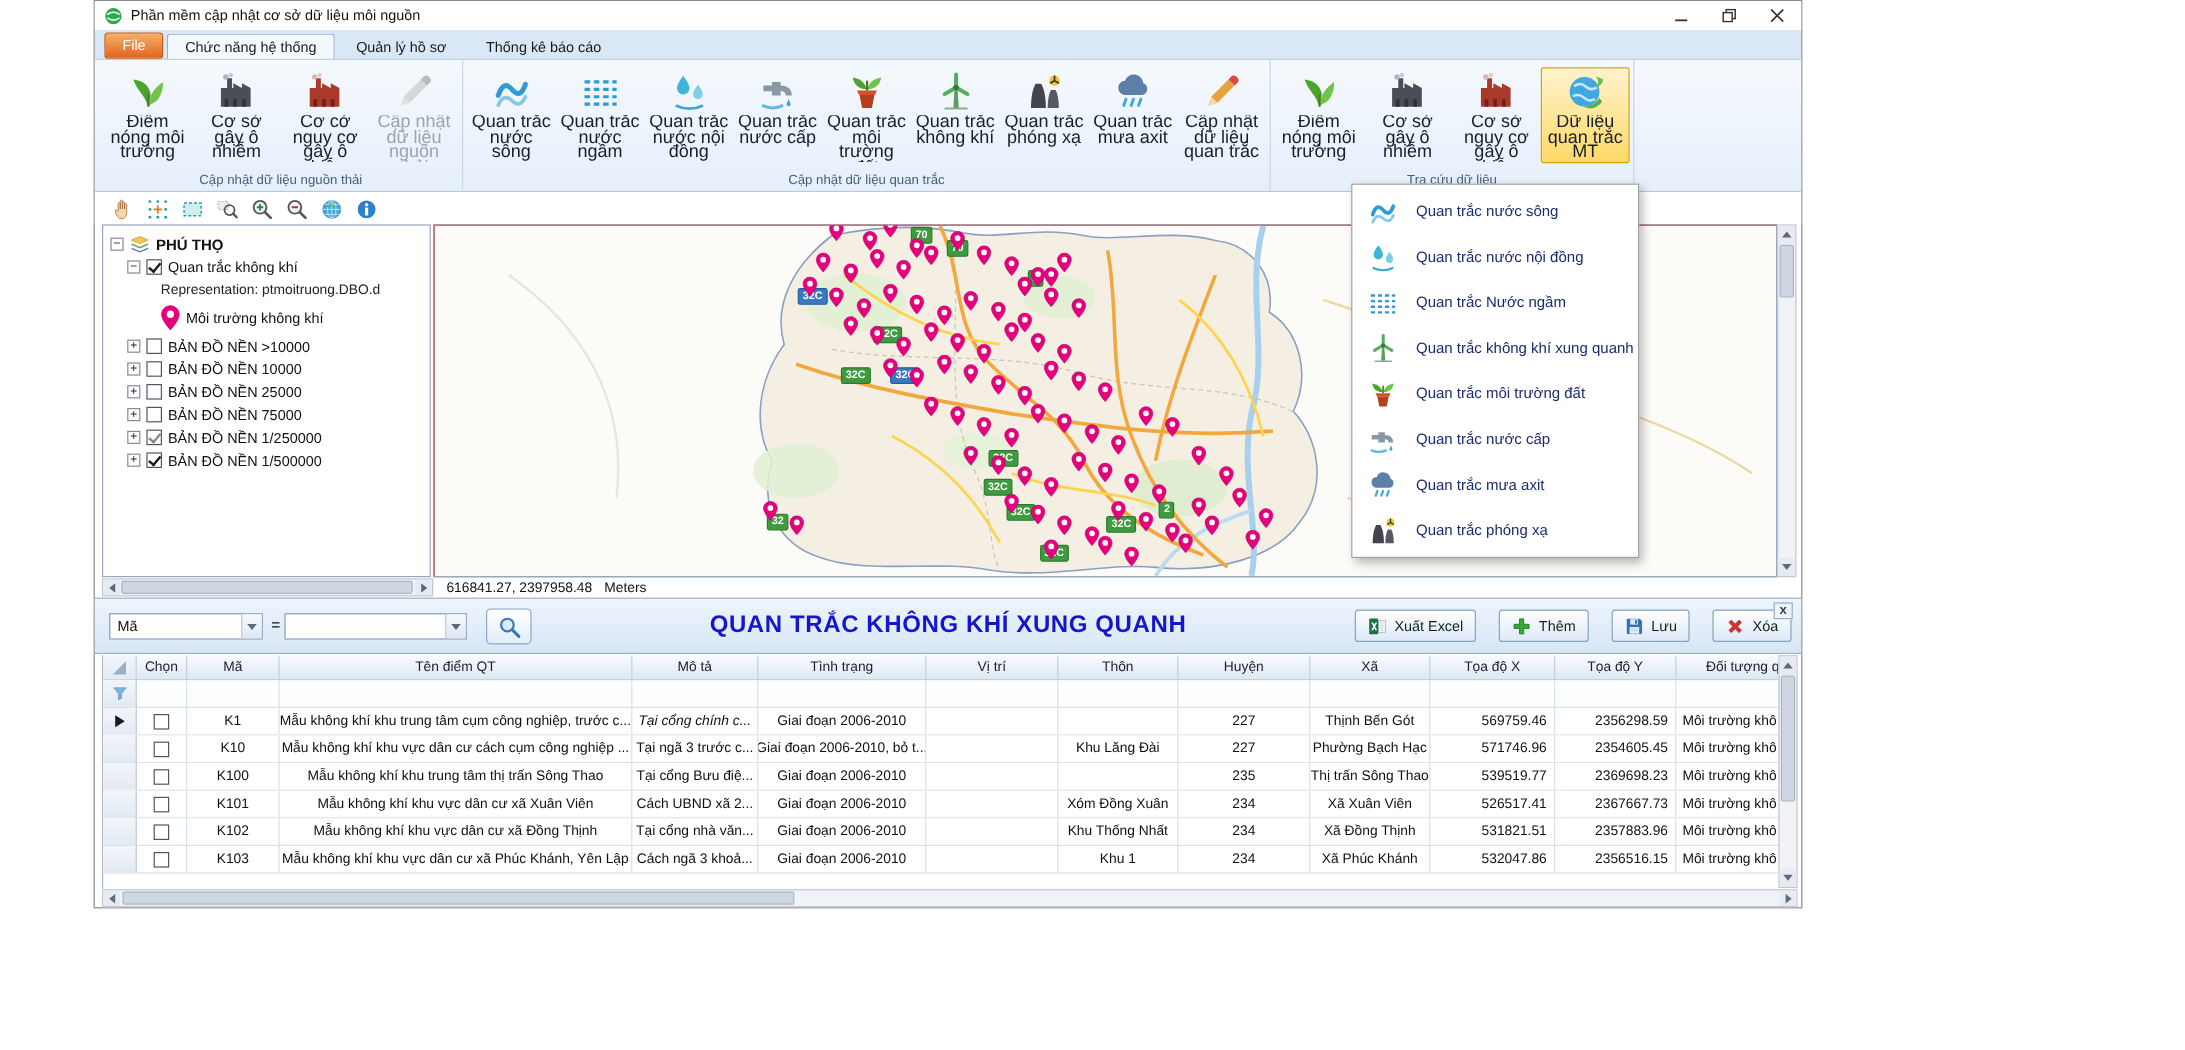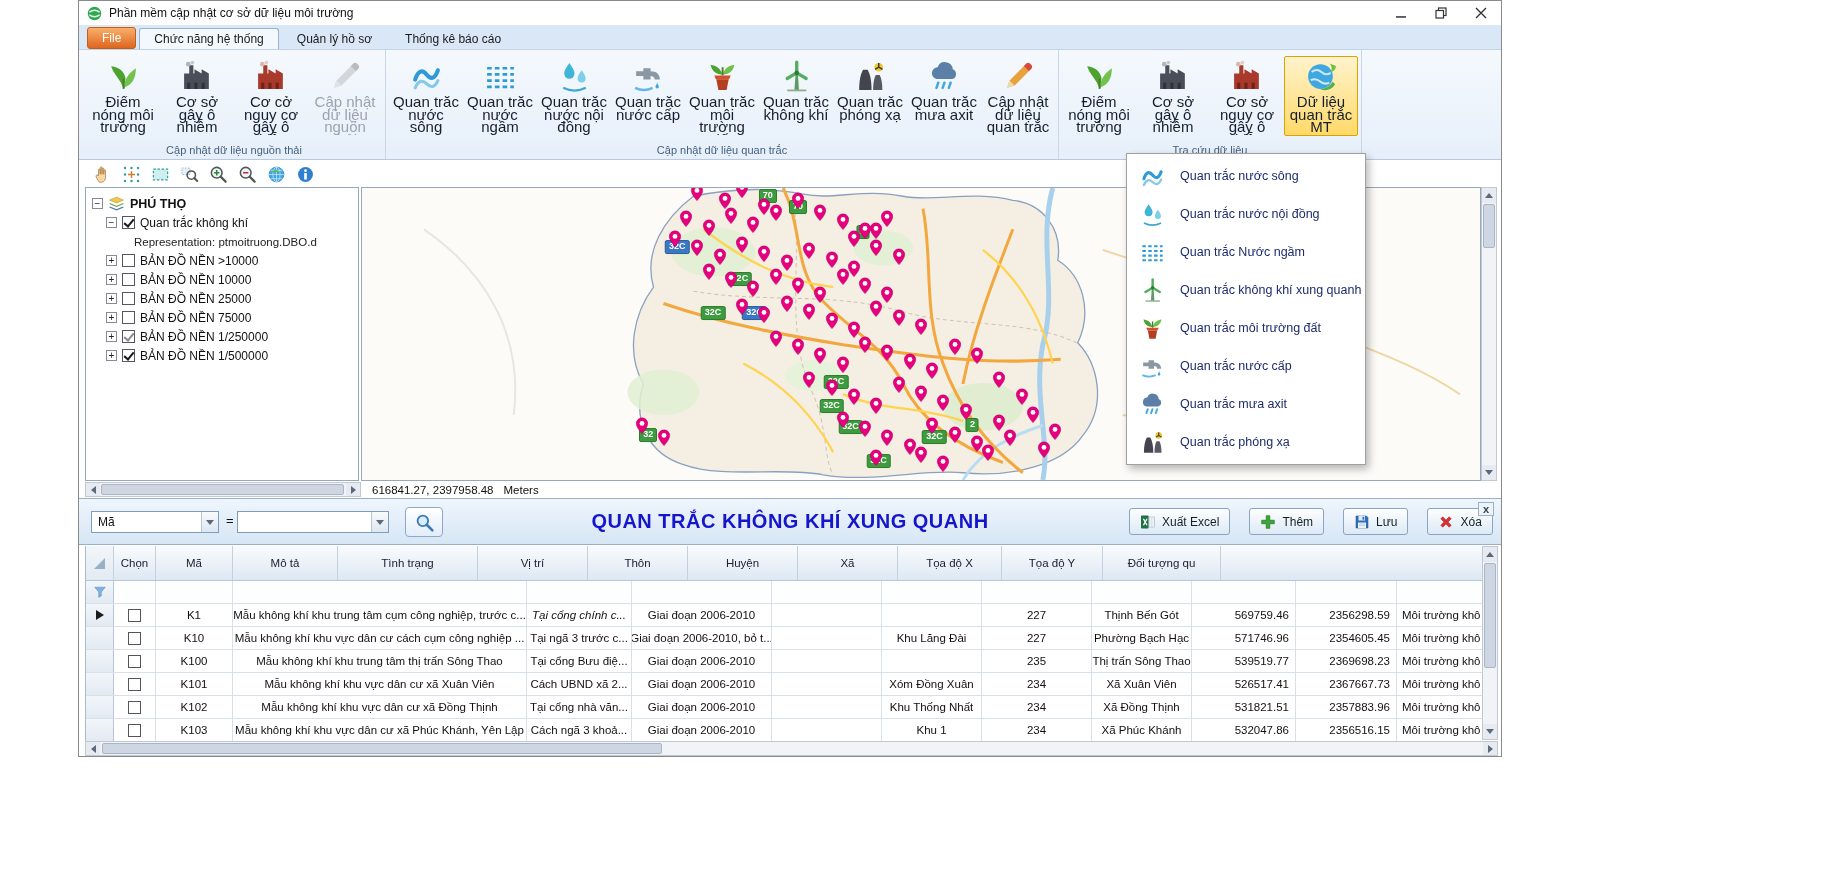--- a/index.html
+++ b/index.html
@@ -98,21 +98,21 @@
   .qsearch svg{width:21px;height:21px;}
   .qtitle{position:absolute;left:50%;top:11px;transform:translateX(-50%);font-size:20px;font-weight:bold;color:#1515cc;letter-spacing:.5px;white-space:nowrap;}
   .qbuttons{position:absolute;left:1016px;top:9px;display:flex;gap:19px;margin-left:34px;}
   .qbtn{height:27px;border:1px solid #8aa4c4;border-radius:3px;background:linear-gradient(#fefefe,#dce9f6);display:flex;align-items:center;gap:6px;padding:0 10px;font-size:12px;color:#122;font-family:inherit;}
   .qbtn svg{width:16px;height:16px;}
   .qclose{position:absolute;right:7px;top:3px;width:16px;height:14px;display:flex;align-items:center;justify-content:center;font-size:11px;font-weight:bold;color:#345;border:1px solid #9ab0c4;background:#eef3f8;line-height:1;}
 
   
   .grid{position:absolute;left:6px;top:545px;width:1397px;height:195px;overflow:hidden;border-left:1px solid #aabccc;background:#fff;font-size:11.5px;}
   .grow{display:flex;height:23px;border-bottom:1px solid #d8e0ea;background:#fff;}
-  .grow.header{height:35px;background:linear-gradient(#f9fbfe,#dde8f3);border-bottom:1px solid #b6c6d8;}
+  .grow.header{height:21px;background:linear-gradient(#f9fbfe,#dde8f3);border-bottom:1px solid #b6c6d8;}
   .grow.filter{height:23px;background:#fdfefe;}
   .gcell{flex:none;border-right:1px solid #d8e0ea;display:flex;align-items:center;justify-content:center;overflow:hidden;white-space:nowrap;padding:0 3px;}
   .grow.header .gcell{border-right:1px solid #c2d0e0;color:#223;}
   .gcell.al{justify-content:flex-start;padding-left:5px;}
   .gcell.ar{justify-content:flex-end;padding-right:6px;}
   .gcell.ind{background:linear-gradient(#f2f6fa,#e2eaf2);border-right:1px solid #b6c6d8;}
   .corner{width:0;height:0;border-bottom:11px solid #9ab0c4;border-left:11px solid transparent;}
   .cur{width:0;height:0;border-left:8px solid #1a1a1a;border-top:5px solid transparent;border-bottom:5px solid transparent;}
   .gchk{width:13px;height:13px;border:1px solid #555;background:#fff;display:inline-block;}
   .funnel-ic svg{width:14px;height:14px;}
@@ -127,21 +127,21 @@
 
 <div class="app">
 
   <div class="titlebar">
     <span class="appicon">
         <svg viewBox="0 0 16 16">
           <circle cx="8" cy="8" r="7.2" fill="#2fa84f"></circle>
           <path d="M2.5 6.5c3.5-2.5 7.5-2.5 11 0M2.5 9.5c3.5 2.5 7.5 2.5 11 0" stroke="#e8f8ee" stroke-width="1.4" fill="none"></path>
         </svg>
       </span>
-    <span class="apptitle">Phần mềm cập nhật cơ sở dữ liệu môi trường</span>
+    <span class="apptitle">Phần mềm cập nhật cơ sở dữ liệu môi nguồn</span>
     <div class="wincontrols">
       <div class="wbtn">
           <svg viewBox="0 0 12 12">
             <rect x="1" y="9.2" width="10" height="1.5" fill="#333"></rect>
           </svg>
         </div>
       <div class="wbtn">
           <svg viewBox="0 0 12 12">
             <rect x="3.5" y="1" width="7.5" height="7.5" fill="none" stroke="#333" stroke-width="1.2"></rect>
             <rect x="1" y="3.5" width="7.5" height="7.5" fill="#fff" stroke="#333" stroke-width="1.2"></rect>
@@ -451,20 +451,29 @@
         </span>
         <span class="troot-label">PHÚ THỌ</span>
       </div>
       <div class="tnode lvl1">
         <span class="texp">−</span>
         <span class="tcheck checked"></span>
         <span class="tlabel">Quan trắc không khí</span>
       </div>
       <div class="tnode lvl2">
         <span class="tlabel rep">Representation: ptmoitruong.DBO.d</span>
+      </div>
+      <div class="tnode lvl2 legend">
+        <span class="tpin">
+          <svg viewBox="0 0 20 27">
+            <path d="M10 .8C4.9.8.9 4.8.9 9.9c0 6.2 9.1 16 9.1 16s9.1-9.8 9.1-16C19.1 4.8 15.1.8 10 .8z" fill="#e6007e" stroke="#ad0060" stroke-width="0.8"></path>
+            <circle cx="10" cy="9.6" r="3.8" fill="#fff"></circle>
+          </svg>
+        </span>
+        <span class="tlabel">Môi trường không khí</span>
       </div>
       <div class="tnode lvl1">
         <span class="texp">+</span>
         <span class="tcheck"></span>
         <span class="tlabel">BẢN ĐỒ NỀN &gt;10000</span>
       </div>
       <div class="tnode lvl1">
         <span class="texp">+</span>
         <span class="tcheck"></span>
         <span class="tlabel">BẢN ĐỒ NỀN 10000</span>
@@ -1136,20 +1145,23 @@
       <div class="grow header">
         <div class="gcell ind" style="width: 28px;">
           <span class="corner"></span>
         </div>
         <div class="gcell" style="width: 42px;">
           <span>Chọn</span>
         </div>
         <div class="gcell" style="width: 77px;">
           <span>Mã</span>
         </div>
+        <div class="gcell" style="width: 294px;">
+          <span>Tên điểm QT</span>
+        </div>
         <div class="gcell" style="width: 105px;">
           <span>Mô tả</span>
         </div>
         <div class="gcell" style="width: 140px;">
           <span>Tình trạng</span>
         </div>
         <div class="gcell" style="width: 110px;">
           <span>Vị trí</span>
         </div>
         <div class="gcell" style="width: 100px;">

